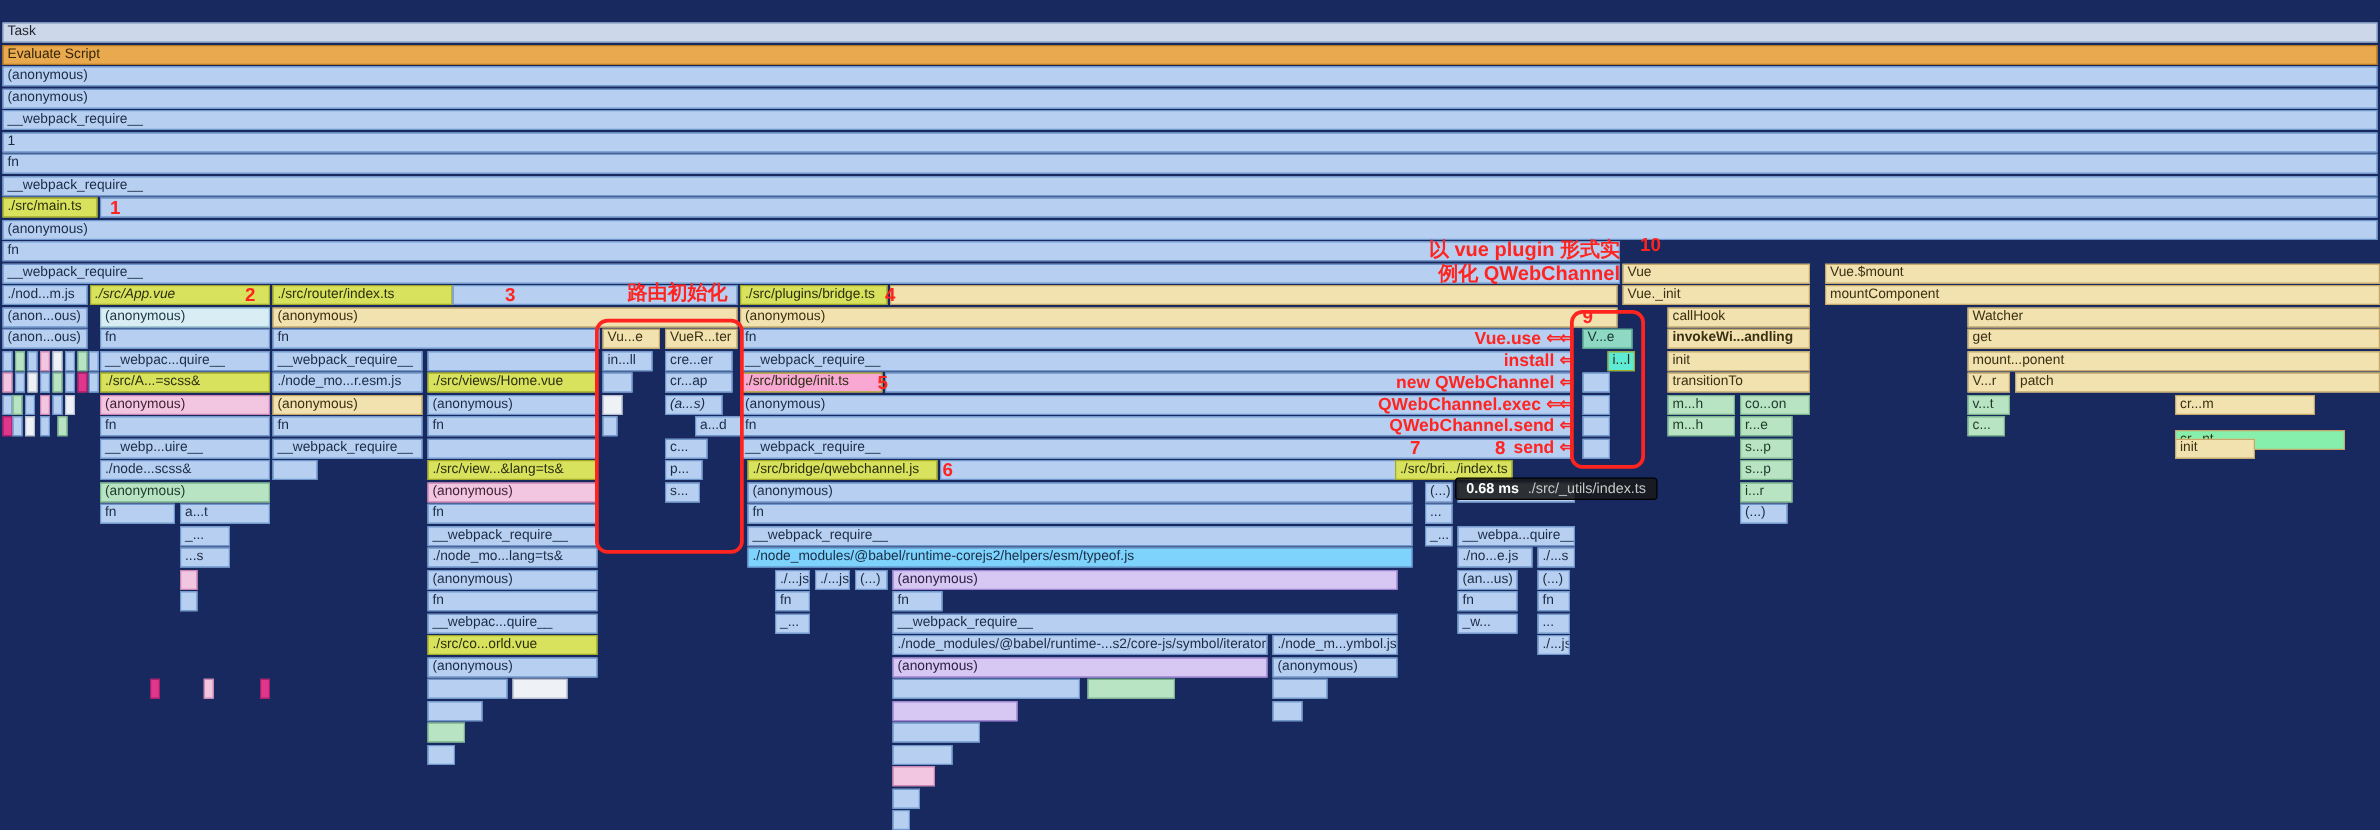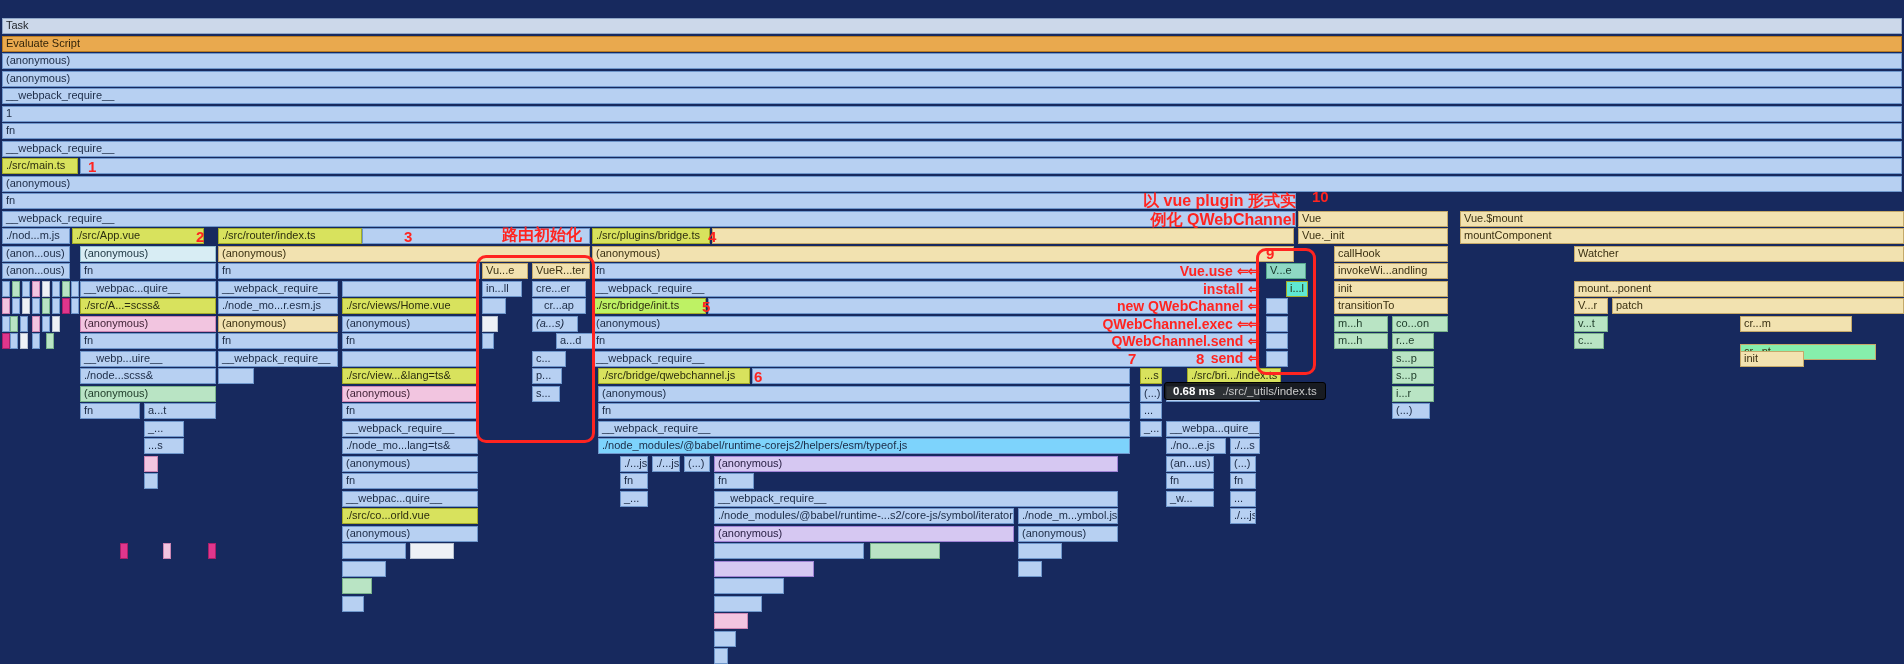--- a/index.html
+++ b/index.html
@@ -34,41 +34,42 @@
       <div class="bar" style="left: 2px; top: 123px; width: 1900px; height: 16px; background: rgb(183, 208, 242); border-color: rgb(111, 151, 204); color: rgb(27, 42, 69);">fn</div>
       <div class="bar" style="left: 2px; top: 140.5px; width: 1900px; height: 16px; background: rgb(183, 208, 242); border-color: rgb(111, 151, 204); color: rgb(27, 42, 69);">__webpack_require__</div>
       <div class="bar" style="left: 2px; top: 158px; width: 76px; height: 16px; background: rgb(216, 226, 93); border-color: rgb(163, 171, 40); color: rgb(44, 46, 16);">./src/main.ts</div>
       <div class="bar" style="left: 80px; top: 158px; width: 1822px; height: 16px; background: rgb(183, 208, 242); border-color: rgb(111, 151, 204); color: rgb(27, 42, 69);"></div>
       <div class="bar" style="left: 2px; top: 175.5px; width: 1900px; height: 16px; background: rgb(183, 208, 242); border-color: rgb(111, 151, 204); color: rgb(27, 42, 69);">(anonymous)</div>
       <div class="bar" style="left: 2px; top: 193px; width: 1294px; height: 16px; background: rgb(183, 208, 242); border-color: rgb(111, 151, 204); color: rgb(27, 42, 69);">fn</div>
       <div class="bar" style="left: 2px; top: 210.5px; width: 1294px; height: 16px; background: rgb(183, 208, 242); border-color: rgb(111, 151, 204); color: rgb(27, 42, 69);">__webpack_require__</div>
       <div class="bar" style="left: 1298px; top: 210.5px; width: 150px; height: 16px; background: rgb(242, 226, 176); border-color: rgb(196, 169, 106); color: rgb(58, 48, 18);">Vue</div>
       <div class="bar" style="left: 1460px; top: 210.5px; width: 444px; height: 16px; background: rgb(242, 226, 176); border-color: rgb(196, 169, 106); color: rgb(58, 48, 18);">Vue.$mount</div>
       <div class="bar" style="left: 2px; top: 228px; width: 68px; height: 16px; background: rgb(183, 208, 242); border-color: rgb(111, 151, 204); color: rgb(27, 42, 69);">./nod...m.js</div>
-      <div class="bar" style="left: 72px; top: 228px; width: 132px; height: 16px; background: rgb(216, 226, 93); border-color: rgb(163, 171, 40); color: rgb(44, 46, 16);">./src/App.vue</div>
+      <div class="bar" style="left: 72px; top: 228px; width: 144px; height: 16px; background: rgb(216, 226, 93); border-color: rgb(163, 171, 40); color: rgb(44, 46, 16); font-style: italic;">./src/App.vue</div>
       <div class="bar" style="left: 218px; top: 228px; width: 144px; height: 16px; background: rgb(216, 226, 93); border-color: rgb(163, 171, 40); color: rgb(44, 46, 16);">./src/router/index.ts</div>
       <div class="bar" style="left: 362px; top: 228px; width: 228px; height: 16px; background: rgb(183, 208, 242); border-color: rgb(111, 151, 204); color: rgb(27, 42, 69);"></div>
       <div class="bar" style="left: 592px; top: 228px; width: 118px; height: 16px; background: rgb(216, 226, 93); border-color: rgb(163, 171, 40); color: rgb(44, 46, 16);">./src/plugins/bridge.ts</div>
       <div class="bar" style="left: 712px; top: 228px; width: 582px; height: 16px; background: rgb(242, 226, 176); border-color: rgb(196, 169, 106); color: rgb(58, 48, 18);"></div>
       <div class="bar" style="left: 1298px; top: 228px; width: 150px; height: 16px; background: rgb(242, 226, 176); border-color: rgb(196, 169, 106); color: rgb(58, 48, 18);">Vue._init</div>
       <div class="bar" style="left: 1460px; top: 228px; width: 444px; height: 16px; background: rgb(242, 226, 176); border-color: rgb(196, 169, 106); color: rgb(58, 48, 18);">mountComponent</div>
       <div class="bar" style="left: 2px; top: 245.5px; width: 68px; height: 16px; background: rgb(183, 208, 242); border-color: rgb(111, 151, 204); color: rgb(27, 42, 69);">(anon...ous)</div>
       <div class="bar" style="left: 80px; top: 245.5px; width: 136px; height: 16px; background: rgb(216, 237, 244); border-color: rgb(147, 191, 207); color: rgb(29, 54, 66);">(anonymous)</div>
       <div class="bar" style="left: 218px; top: 245.5px; width: 372px; height: 16px; background: rgb(242, 226, 176); border-color: rgb(196, 169, 106); color: rgb(58, 48, 18);">(anonymous)</div>
       <div class="bar" style="left: 592px; top: 245.5px; width: 702px; height: 16px; background: rgb(242, 226, 176); border-color: rgb(196, 169, 106); color: rgb(58, 48, 18);">(anonymous)</div>
       <div class="bar" style="left: 1334px; top: 245.5px; width: 114px; height: 16px; background: rgb(242, 226, 176); border-color: rgb(196, 169, 106); color: rgb(58, 48, 18);">callHook</div>
       <div class="bar" style="left: 1574px; top: 245.5px; width: 330px; height: 16px; background: rgb(242, 226, 176); border-color: rgb(196, 169, 106); color: rgb(58, 48, 18);">Watcher</div>
       <div class="bar" style="left: 2px; top: 263px; width: 68px; height: 16px; background: rgb(183, 208, 242); border-color: rgb(111, 151, 204); color: rgb(27, 42, 69);">(anon...ous)</div>
       <div class="bar" style="left: 80px; top: 263px; width: 136px; height: 16px; background: rgb(183, 208, 242); border-color: rgb(111, 151, 204); color: rgb(27, 42, 69);">fn</div>
       <div class="bar" style="left: 218px; top: 263px; width: 262px; height: 16px; background: rgb(183, 208, 242); border-color: rgb(111, 151, 204); color: rgb(27, 42, 69);">fn</div>
       <div class="bar" style="left: 482px; top: 263px; width: 46px; height: 16px; background: rgb(242, 226, 176); border-color: rgb(196, 169, 106); color: rgb(58, 48, 18);">Vu...e</div>
       <div class="bar" style="left: 532px; top: 263px; width: 58px; height: 16px; background: rgb(242, 226, 176); border-color: rgb(196, 169, 106); color: rgb(58, 48, 18);">VueR...ter</div>
       <div class="bar" style="left: 592px; top: 263px; width: 666px; height: 16px; background: rgb(183, 208, 242); border-color: rgb(111, 151, 204); color: rgb(27, 42, 69);">fn</div>
       <div class="bar" style="left: 1266px; top: 263px; width: 40px; height: 16px; background: rgb(143, 216, 196); border-color: rgb(85, 168, 142); color: rgb(20, 53, 40);">V...e</div>
-      <div class="bar" style="left: 1334px; top: 263px; width: 114px; height: 16px; background: rgb(242, 226, 176); border-color: rgb(196, 169, 106); color: rgb(58, 48, 18);">invokeWi...andling</div>
+      <div class="bar" style="left: 1334px; top: 263px; width: 114px; height: 16px; background: rgb(242, 226, 176); border-color: rgb(196, 169, 106); color: rgb(58, 48, 18); font-weight: bold;">invokeWi...andling</div>
+      <div class="bar" style="left: 1574px; top: 263px; width: 330px; height: 16px; background: rgb(242, 226, 176); border-color: rgb(196, 169, 106); color: rgb(58, 48, 18);">get</div>
       <div class="bar" style="left: 2px; top: 280.5px; width: 8px; height: 16px; background: rgb(183, 208, 242); border-color: rgb(111, 151, 204); color: rgb(27, 42, 69);"></div>
       <div class="bar" style="left: 12px; top: 280.5px; width: 8px; height: 16px; background: rgb(185, 228, 196); border-color: rgb(121, 179, 140); color: rgb(29, 58, 40);"></div>
       <div class="bar" style="left: 22px; top: 280.5px; width: 8px; height: 16px; background: rgb(183, 208, 242); border-color: rgb(111, 151, 204); color: rgb(27, 42, 69);"></div>
       <div class="bar" style="left: 32px; top: 280.5px; width: 8px; height: 16px; background: rgb(242, 197, 224); border-color: rgb(204, 134, 180); color: rgb(61, 31, 51);"></div>
       <div class="bar" style="left: 42px; top: 280.5px; width: 8px; height: 16px; background: rgb(238, 241, 246); border-color: rgb(182, 192, 207); color: rgb(34, 34, 34);"></div>
       <div class="bar" style="left: 52px; top: 280.5px; width: 8px; height: 16px; background: rgb(183, 208, 242); border-color: rgb(111, 151, 204); color: rgb(27, 42, 69);"></div>
       <div class="bar" style="left: 62px; top: 280.5px; width: 8px; height: 16px; background: rgb(185, 228, 196); border-color: rgb(121, 179, 140); color: rgb(29, 58, 40);"></div>
       <div class="bar" style="left: 71px; top: 280.5px; width: 5px; height: 16px; background: rgb(183, 208, 242); border-color: rgb(111, 151, 204); color: rgb(27, 42, 69);"></div>
       <div class="bar" style="left: 80px; top: 280.5px; width: 136px; height: 16px; background: rgb(183, 208, 242); border-color: rgb(111, 151, 204); color: rgb(27, 42, 69);">__webpac...quire__</div>
       <div class="bar" style="left: 218px; top: 280.5px; width: 120px; height: 16px; background: rgb(183, 208, 242); border-color: rgb(111, 151, 204); color: rgb(27, 42, 69);">__webpack_require__</div>
@@ -84,22 +85,22 @@
       <div class="bar" style="left: 22px; top: 298px; width: 8px; height: 16px; background: rgb(238, 241, 246); border-color: rgb(182, 192, 207); color: rgb(34, 34, 34);"></div>
       <div class="bar" style="left: 32px; top: 298px; width: 8px; height: 16px; background: rgb(183, 208, 242); border-color: rgb(111, 151, 204); color: rgb(27, 42, 69);"></div>
       <div class="bar" style="left: 42px; top: 298px; width: 8px; height: 16px; background: rgb(185, 228, 196); border-color: rgb(121, 179, 140); color: rgb(29, 58, 40);"></div>
       <div class="bar" style="left: 52px; top: 298px; width: 8px; height: 16px; background: rgb(183, 208, 242); border-color: rgb(111, 151, 204); color: rgb(27, 42, 69);"></div>
       <div class="bar" style="left: 62px; top: 298px; width: 8px; height: 16px; background: rgb(224, 54, 140); border-color: rgb(168, 32, 106); color: rgb(255, 255, 255);"></div>
       <div class="bar" style="left: 71px; top: 298px; width: 5px; height: 16px; background: rgb(183, 208, 242); border-color: rgb(111, 151, 204); color: rgb(27, 42, 69);"></div>
       <div class="bar" style="left: 80px; top: 298px; width: 136px; height: 16px; background: rgb(216, 226, 93); border-color: rgb(163, 171, 40); color: rgb(44, 46, 16);">./src/A...=scss&amp;</div>
       <div class="bar" style="left: 218px; top: 298px; width: 120px; height: 16px; background: rgb(183, 208, 242); border-color: rgb(111, 151, 204); color: rgb(27, 42, 69);">./node_mo...r.esm.js</div>
       <div class="bar" style="left: 342px; top: 298px; width: 136px; height: 16px; background: rgb(216, 226, 93); border-color: rgb(163, 171, 40); color: rgb(44, 46, 16);">./src/views/Home.vue</div>
       <div class="bar" style="left: 482px; top: 298px; width: 24px; height: 16px; background: rgb(183, 208, 242); border-color: rgb(111, 151, 204); color: rgb(27, 42, 69);"></div>
-      <div class="bar" style="left: 532px; top: 298px; width: 54px; height: 16px; background: rgb(183, 208, 242); border-color: rgb(111, 151, 204); color: rgb(27, 42, 69); text-align: center;">cr...ap</div>
-      <div class="bar" style="left: 592px; top: 298px; width: 114px; height: 16px; background: #bef264; border-color: rgb(163, 171, 40); color: rgb(44, 46, 16);">./src/bridge/init.ts</div>
+      <div class="bar" style="left: 532px; top: 298px; width: 54px; height: 16px; background: rgb(183, 208, 242); border-color: rgb(111, 151, 204); color: rgb(27, 42, 69);">cr...ap</div>
+      <div class="bar" style="left: 592px; top: 298px; width: 114px; height: 16px; background: #f9a8d4; border-color: rgb(163, 171, 40); color: rgb(44, 46, 16);">./src/bridge/init.ts</div>
       <div class="bar" style="left: 708px; top: 298px; width: 550px; height: 16px; background: rgb(183, 208, 242); border-color: rgb(111, 151, 204); color: rgb(27, 42, 69);"></div>
       <div class="bar" style="left: 1266px; top: 298px; width: 22px; height: 16px; background: rgb(183, 208, 242); border-color: rgb(111, 151, 204); color: rgb(27, 42, 69);"></div>
       <div class="bar" style="left: 1334px; top: 298px; width: 114px; height: 16px; background: rgb(242, 226, 176); border-color: rgb(196, 169, 106); color: rgb(58, 48, 18);">transitionTo</div>
       <div class="bar" style="left: 1574px; top: 298px; width: 34px; height: 16px; background: rgb(242, 226, 176); border-color: rgb(196, 169, 106); color: rgb(58, 48, 18);">V...r</div>
       <div class="bar" style="left: 1612px; top: 298px; width: 292px; height: 16px; background: rgb(242, 226, 176); border-color: rgb(196, 169, 106); color: rgb(58, 48, 18);">patch</div>
       <div class="bar" style="left: 2px; top: 315.5px; width: 6px; height: 16px; background: rgb(183, 208, 242); border-color: rgb(111, 151, 204); color: rgb(27, 42, 69);"></div>
       <div class="bar" style="left: 10px; top: 315.5px; width: 6px; height: 16px; background: rgb(185, 228, 196); border-color: rgb(121, 179, 140); color: rgb(29, 58, 40);"></div>
       <div class="bar" style="left: 20px; top: 315.5px; width: 8px; height: 16px; background: rgb(183, 208, 242); border-color: rgb(111, 151, 204); color: rgb(27, 42, 69);"></div>
       <div class="bar" style="left: 32px; top: 315.5px; width: 6px; height: 16px; background: rgb(242, 197, 224); border-color: rgb(204, 134, 180); color: rgb(61, 31, 51);"></div>
       <div class="bar" style="left: 42px; top: 315.5px; width: 6px; height: 16px; background: rgb(183, 208, 242); border-color: rgb(111, 151, 204); color: rgb(27, 42, 69);"></div>
@@ -139,21 +140,21 @@
       <div class="bar" style="left: 1266px; top: 350.5px; width: 22px; height: 16px; background: rgb(183, 208, 242); border-color: rgb(111, 151, 204); color: rgb(27, 42, 69);"></div>
       <div class="bar" style="left: 1392px; top: 350.5px; width: 42px; height: 16px; background: rgb(185, 228, 196); border-color: rgb(121, 179, 140); color: rgb(29, 58, 40);">s...p</div>
       <div class="bar" style="left: 1740px; top: 350.5px; width: 64px; height: 16px; background: rgb(242, 226, 176); border-color: rgb(196, 169, 106); color: rgb(58, 48, 18);">init</div>
       <div class="bar" style="left: 80px; top: 368px; width: 136px; height: 16px; background: rgb(183, 208, 242); border-color: rgb(111, 151, 204); color: rgb(27, 42, 69);">./node...scss&amp;</div>
       <div class="bar" style="left: 218px; top: 368px; width: 36px; height: 16px; background: rgb(183, 208, 242); border-color: rgb(111, 151, 204); color: rgb(27, 42, 69);"></div>
       <div class="bar" style="left: 342px; top: 368px; width: 136px; height: 16px; background: rgb(216, 226, 93); border-color: rgb(163, 171, 40); color: rgb(44, 46, 16);">./src/view...&amp;lang=ts&amp;</div>
       <div class="bar" style="left: 532px; top: 368px; width: 30px; height: 16px; background: rgb(183, 208, 242); border-color: rgb(111, 151, 204); color: rgb(27, 42, 69);">p...</div>
       <div class="bar" style="left: 598px; top: 368px; width: 152px; height: 16px; background: rgb(216, 226, 93); border-color: rgb(163, 171, 40); color: rgb(44, 46, 16);">./src/bridge/qwebchannel.js</div>
       <div class="bar" style="left: 752px; top: 368px; width: 378px; height: 16px; background: rgb(183, 208, 242); border-color: rgb(111, 151, 204); color: rgb(27, 42, 69);"></div>
       <div class="bar" style="left: 1140px; top: 368px; width: 22px; height: 16px; background: rgb(216, 226, 93); border-color: rgb(163, 171, 40); color: rgb(44, 46, 16);">...s</div>
-      <div class="bar" style="left: 1187px; top: 368px; width: 94px; height: 16px; background: rgb(216, 226, 93); border-color: rgb(163, 171, 40); color: rgb(44, 46, 16);">./src/bri.../index.ts</div>
+      <div class="bar" style="left: 1116px; top: 368px; width: 94px; height: 16px; background: rgb(216, 226, 93); border-color: rgb(163, 171, 40); color: rgb(44, 46, 16);">./src/bri.../index.ts</div>
       <div class="bar" style="left: 1392px; top: 368px; width: 42px; height: 16px; background: rgb(185, 228, 196); border-color: rgb(121, 179, 140); color: rgb(29, 58, 40);">s...p</div>
       <div class="bar" style="left: 80px; top: 385.5px; width: 136px; height: 16px; background: rgb(185, 228, 196); border-color: rgb(121, 179, 140); color: rgb(29, 58, 40);">(anonymous)</div>
       <div class="bar" style="left: 342px; top: 385.5px; width: 136px; height: 16px; background: rgb(242, 197, 224); border-color: rgb(204, 134, 180); color: rgb(61, 31, 51);">(anonymous)</div>
       <div class="bar" style="left: 532px; top: 385.5px; width: 28px; height: 16px; background: rgb(183, 208, 242); border-color: rgb(111, 151, 204); color: rgb(27, 42, 69);">s...</div>
       <div class="bar" style="left: 598px; top: 385.5px; width: 532px; height: 16px; background: rgb(183, 208, 242); border-color: rgb(111, 151, 204); color: rgb(27, 42, 69);">(anonymous)</div>
       <div class="bar" style="left: 1140px; top: 385.5px; width: 22px; height: 16px; background: rgb(183, 208, 242); border-color: rgb(111, 151, 204); color: rgb(27, 42, 69);">(...)</div>
       <div class="bar" style="left: 1166px; top: 385.5px; width: 94px; height: 16px; background: rgb(183, 208, 242); border-color: rgb(111, 151, 204); color: rgb(27, 42, 69);"></div>
       <div class="bar" style="left: 1392px; top: 385.5px; width: 42px; height: 16px; background: rgb(185, 228, 196); border-color: rgb(121, 179, 140); color: rgb(29, 58, 40);">i...r</div>
       <div class="bar" style="left: 80px; top: 403px; width: 60px; height: 16px; background: rgb(183, 208, 242); border-color: rgb(111, 151, 204); color: rgb(27, 42, 69);">fn</div>
       <div class="bar" style="left: 144px; top: 403px; width: 72px; height: 16px; background: rgb(183, 208, 242); border-color: rgb(111, 151, 204); color: rgb(27, 42, 69);">a...t</div>

